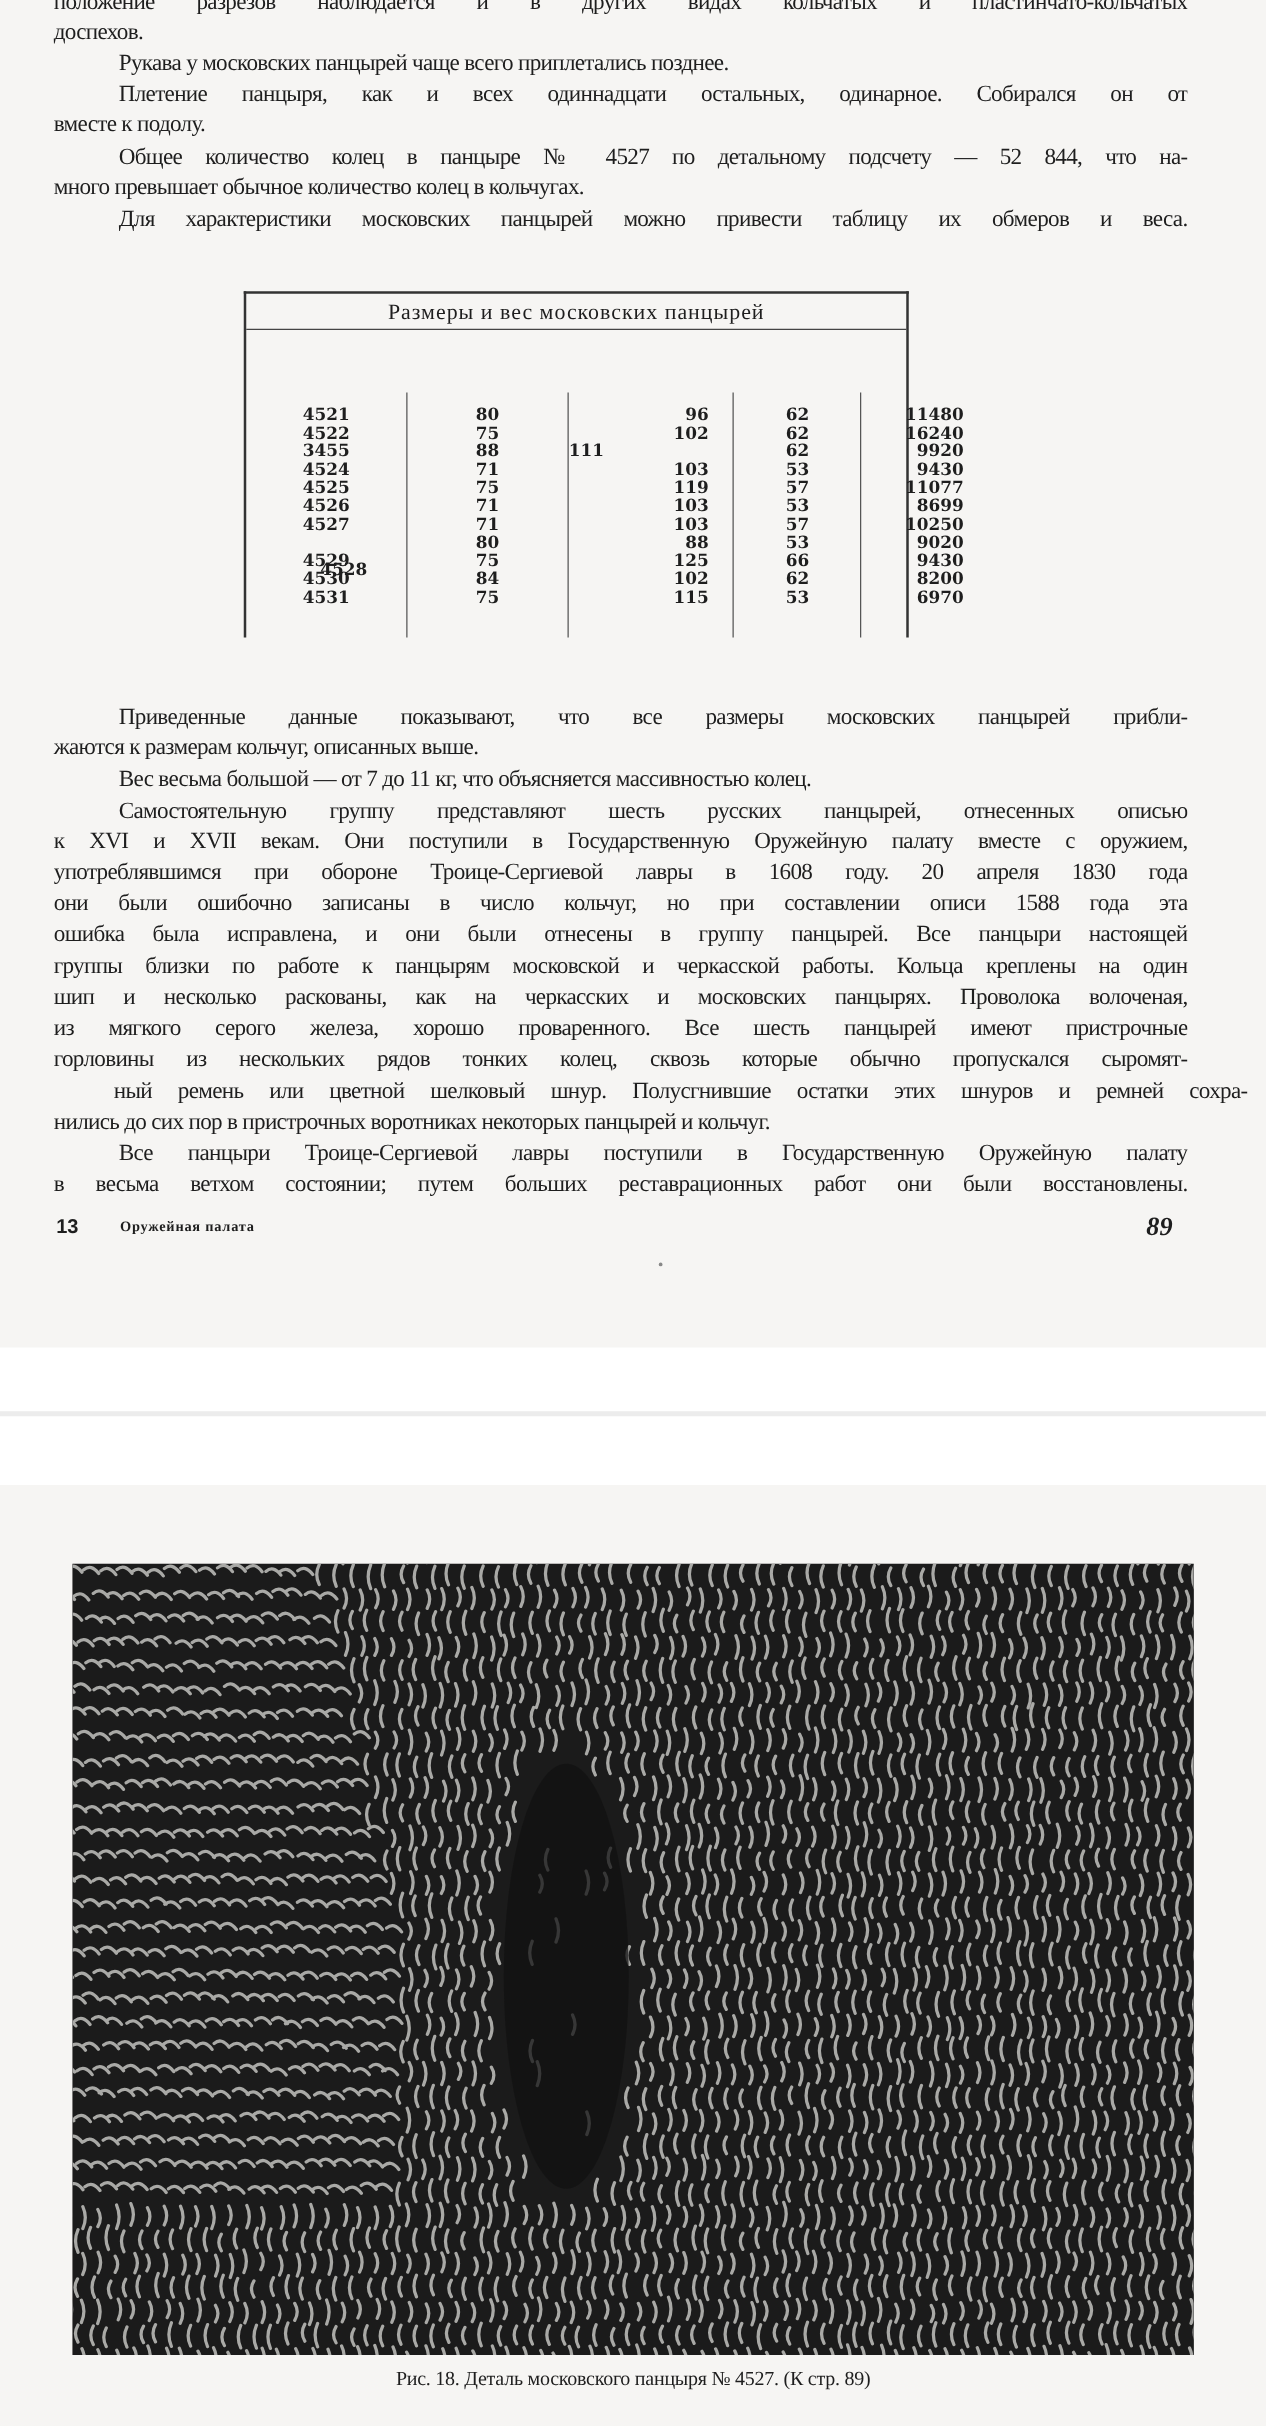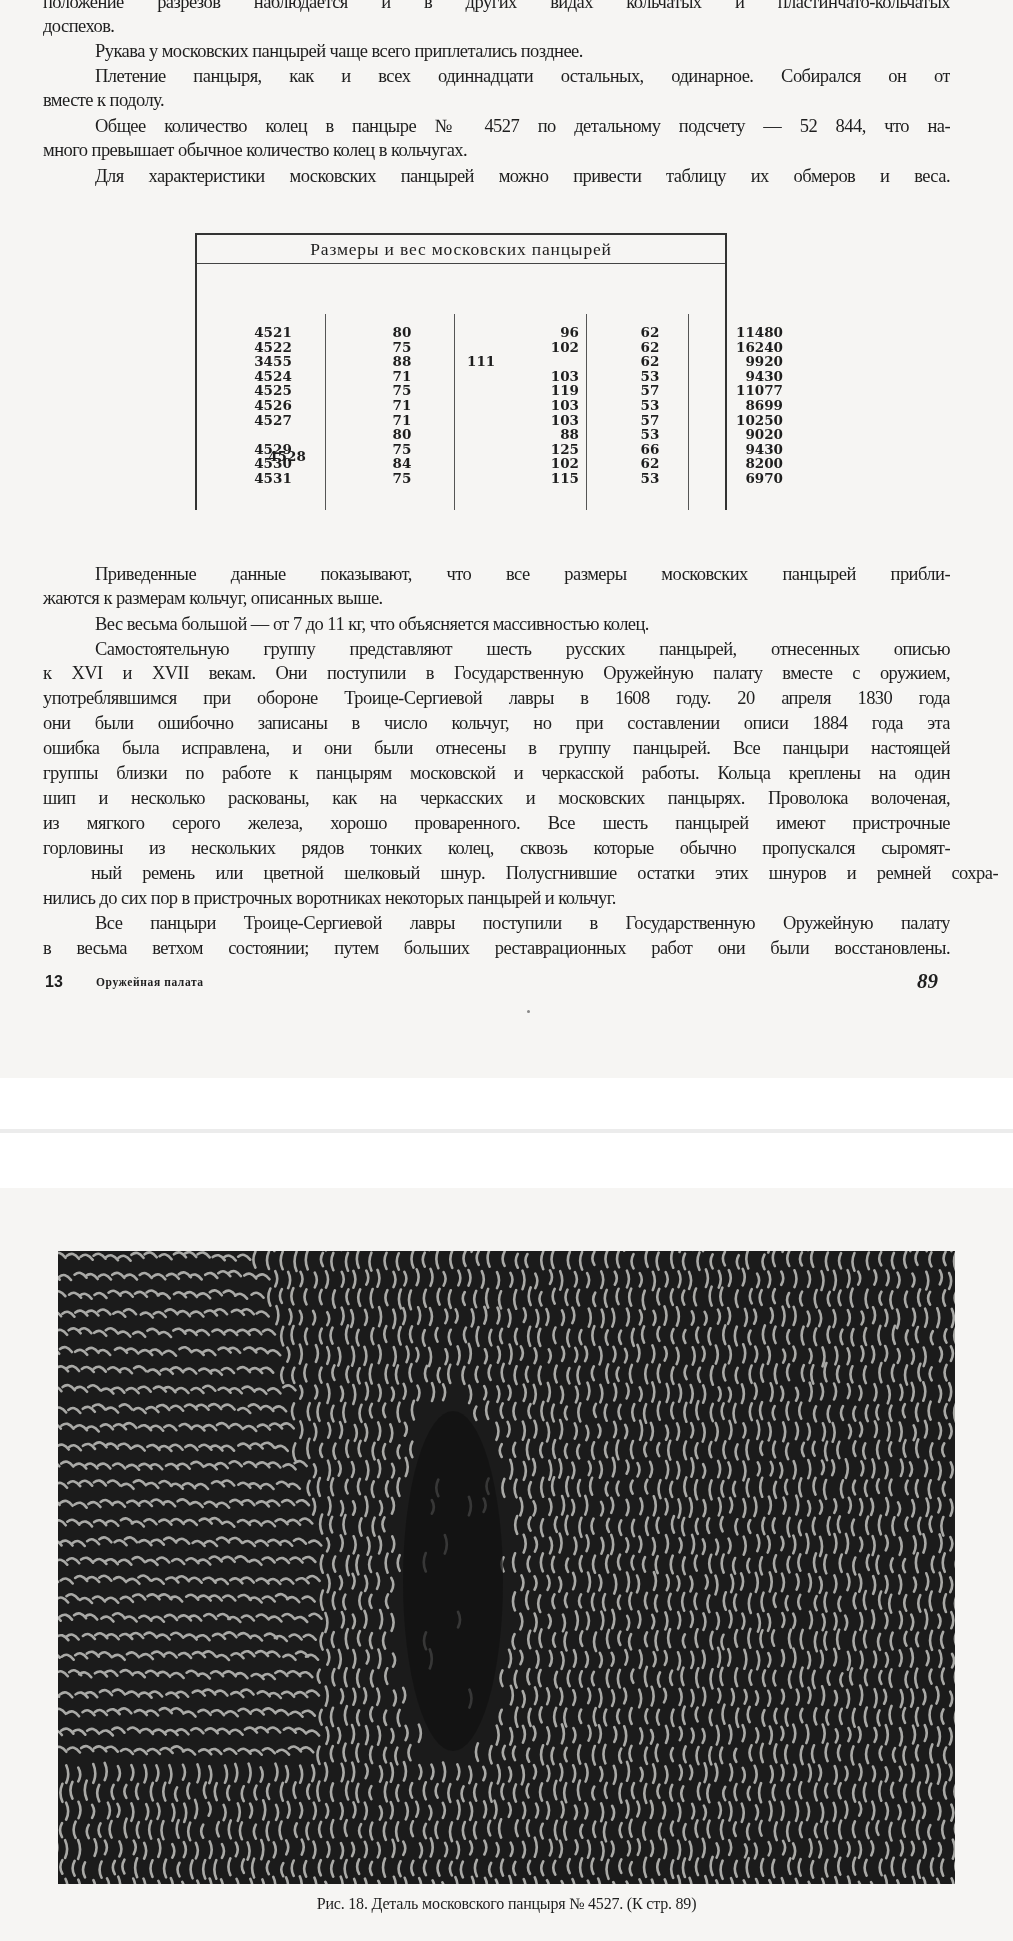--- a/index.html
+++ b/index.html
@@ -43,21 +43,21 @@
   }
   .t-head {
     position: absolute; left: 0; right: 0; top: 29px; height: 45px;
     border-bottom: 1.5px solid #444;
     font-weight: bold; font-size: 13px; letter-spacing: 0.6px;
   }
   .t-cell { position: absolute; text-align: center; }
   .vsep { position: absolute; width: 1px; background: #555; }
   .t-body { position: absolute; left: 0; right: 0; top: 76px; bottom: 0; }
   .t-row { position: absolute; left: 0; right: 0; height: 14.2px; font-size: 13.5px; font-weight: bold; line-height: 14px; font-family: "DejaVu Serif", serif; }
-  .t-row span { position: absolute; padding-left: 12px; }
+  .t-row span { position: absolute; }
 
   .footer-num { position: absolute; left: 45px; top: 973px; font-family: "Liberation Sans", sans-serif; font-size: 16px; font-weight: bold; }
   .footer-title { position: absolute; left: 96px; top: 976px; font-size: 11.5px; font-weight: bold; letter-spacing: 0.6px; }
   .footer-page { position: absolute; left: 917px; top: 969px; font-size: 21px; font-style: italic; font-weight: bold; }
   .dot-mark { position: absolute; left: 527px; top: 1010px; width: 3px; height: 3px; background: #888; border-radius: 50%; }
 
   #photo {
     position: absolute; left: 58px; top: 1251px; width: 897px; height: 633px;
     background: #1a1a1a; overflow: hidden;
   }
@@ -169,21 +169,21 @@
       </div>
   </div>
 
   <div id="lines-bottom">
       <div class="line just indent" style="top: 562px;">Приведенные данные показывают, что все размеры московских панцырей прибли-</div>
       <div class="line" style="top: 586px;">жаются к размерам кольчуг, описанных выше.</div>
       <div class="line indent" style="top: 612px;">Вес весьма большой — от 7 до 11 кг, что объясняется массивностью колец.</div>
       <div class="line just indent" style="top: 637px;">Самостоятельную группу представляют шесть русских панцырей, отнесенных описью</div>
       <div class="line just" style="top: 661px;">к XVI и XVII векам. Они поступили в Государственную Оружейную палату вместе с оружием,</div>
       <div class="line just" style="top: 686px;">употреблявшимся при обороне Троице-Сергиевой лавры в 1608 году. 20 апреля 1830 года</div>
-      <div class="line just" style="top: 711px;">они были ошибочно записаны в число кольчуг, но при составлении описи 1884 года эта</div>
+      <div class="line just" style="top: 711px;">они были ошибочно записаны в число кольчуг, но при составлении описи 1588 года эта</div>
       <div class="line just" style="top: 736px;">ошибка была исправлена, и они были отнесены в группу панцырей. Все панцыри настоящей</div>
       <div class="line just" style="top: 761px;">группы близки по работе к панцырям московской и черкасской работы. Кольца креплены на один</div>
       <div class="line just" style="top: 786px;">шип и несколько раскованы, как на черкасских и московских панцырях. Проволока волоченая,</div>
       <div class="line just" style="top: 811px;">из мягкого серого железа, хорошо проваренного. Все шесть панцырей имеют пристрочные</div>
       <div class="line just" style="top: 836px;">горловины из нескольких рядов тонких колец, сквозь которые обычно пропускался сыромят-</div>
       <div class="line just" style="top: 861px; margin-left: 48px;">ный ремень или цветной шелковый шнур. Полусгнившие остатки этих шнуров и ремней сохра-</div>
       <div class="line" style="top: 886px;">нились до сих пор в пристрочных воротниках некоторых панцырей и кольчуг.</div>
       <div class="line just indent" style="top: 911px;">Все панцыри Троице-Сергиевой лавры поступили в Государственную Оружейную палату</div>
       <div class="line just" style="top: 936px;">в весьма ветхом состоянии; путем больших реставрационных работ они были восстановлены.</div>
     </div>

